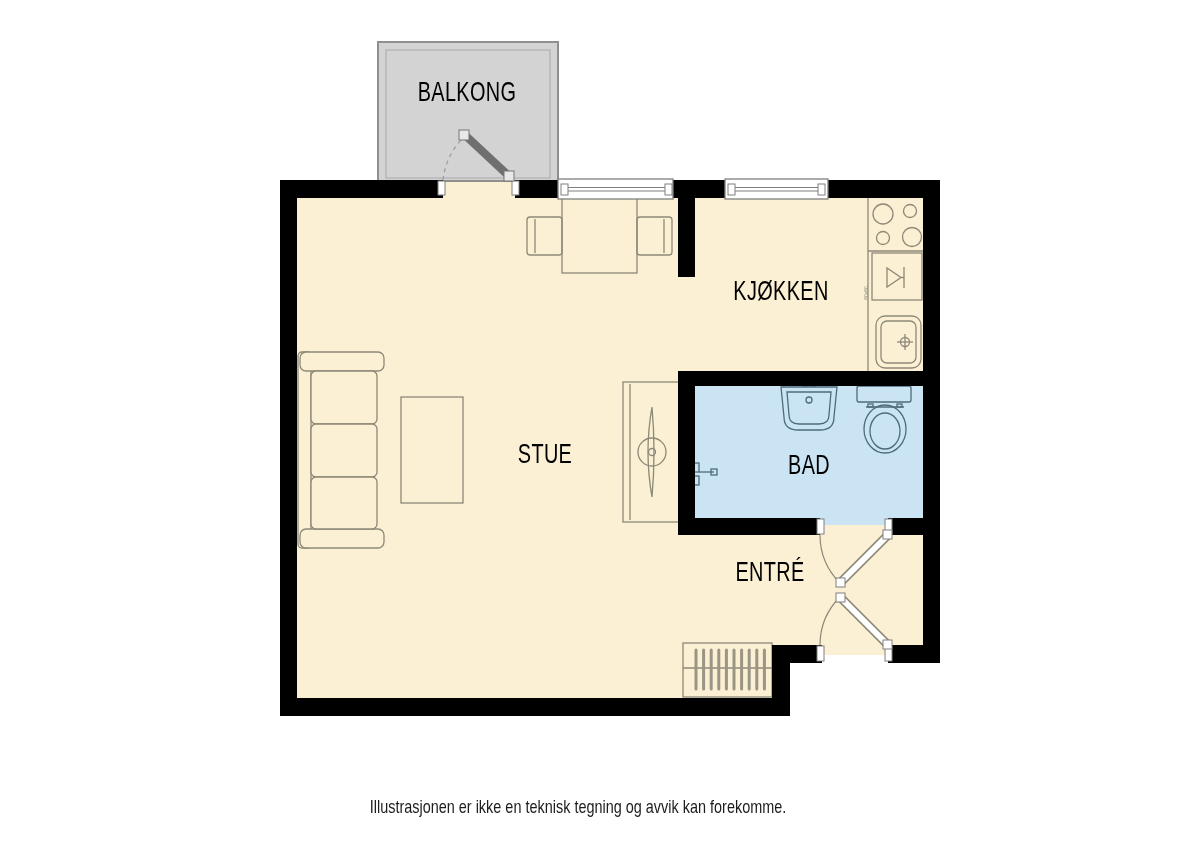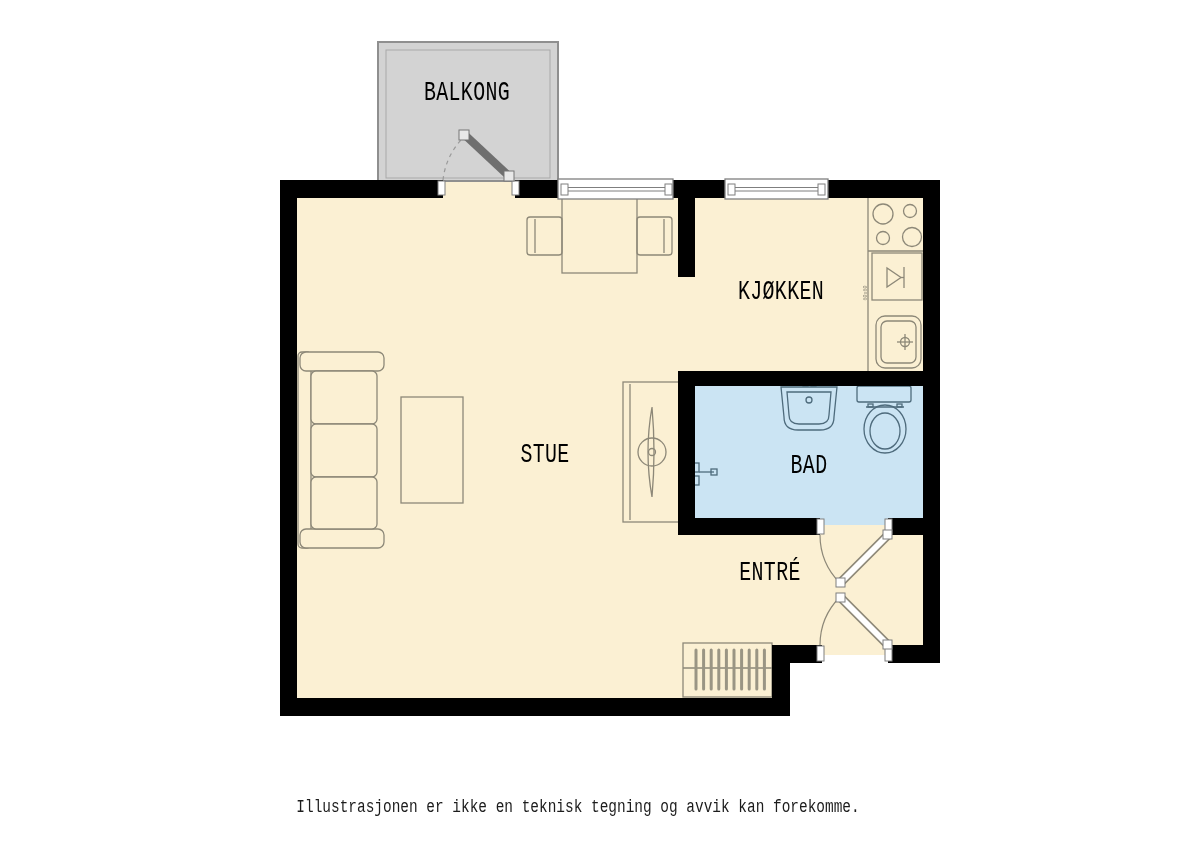--- a/index.html
+++ b/index.html
@@ -1,18 +1,18 @@
 <!DOCTYPE html>
 <html><head>
 <meta charset="utf-8">
 <style>
   html,body { margin:0; padding:0; background:#ffffff; }
   .canvas {
     position:relative; width:1200px; height:848px; background:#ffffff;
-    font-family:Liberation Mono, monospace; overflow:hidden;
+    font-family:Liberation Sans, sans-serif; overflow:hidden;
   }
   .plan-svg { position:absolute; left:0; top:0; }
   .wall     { fill:#000000; }
   .fl       { fill:none;    stroke:#8d8878; stroke-width:1.3; }
   .flf      { fill:#FBF0D3; stroke:#8d8878; stroke-width:1.3; }
   .fx       { fill:none;    stroke:#4e6b7c; stroke-width:1.3; }
   .win      { fill:#ffffff; stroke:#7f7f7f; stroke-width:1.3; }
   .winline  { fill:none;    stroke:#7f7f7f; stroke-width:1; }
   .jamb     { fill:#ffffff; stroke:#7f7f7f; stroke-width:1; }
   .arc      { fill:none; stroke:#8d8878; stroke-width:1.2; }

